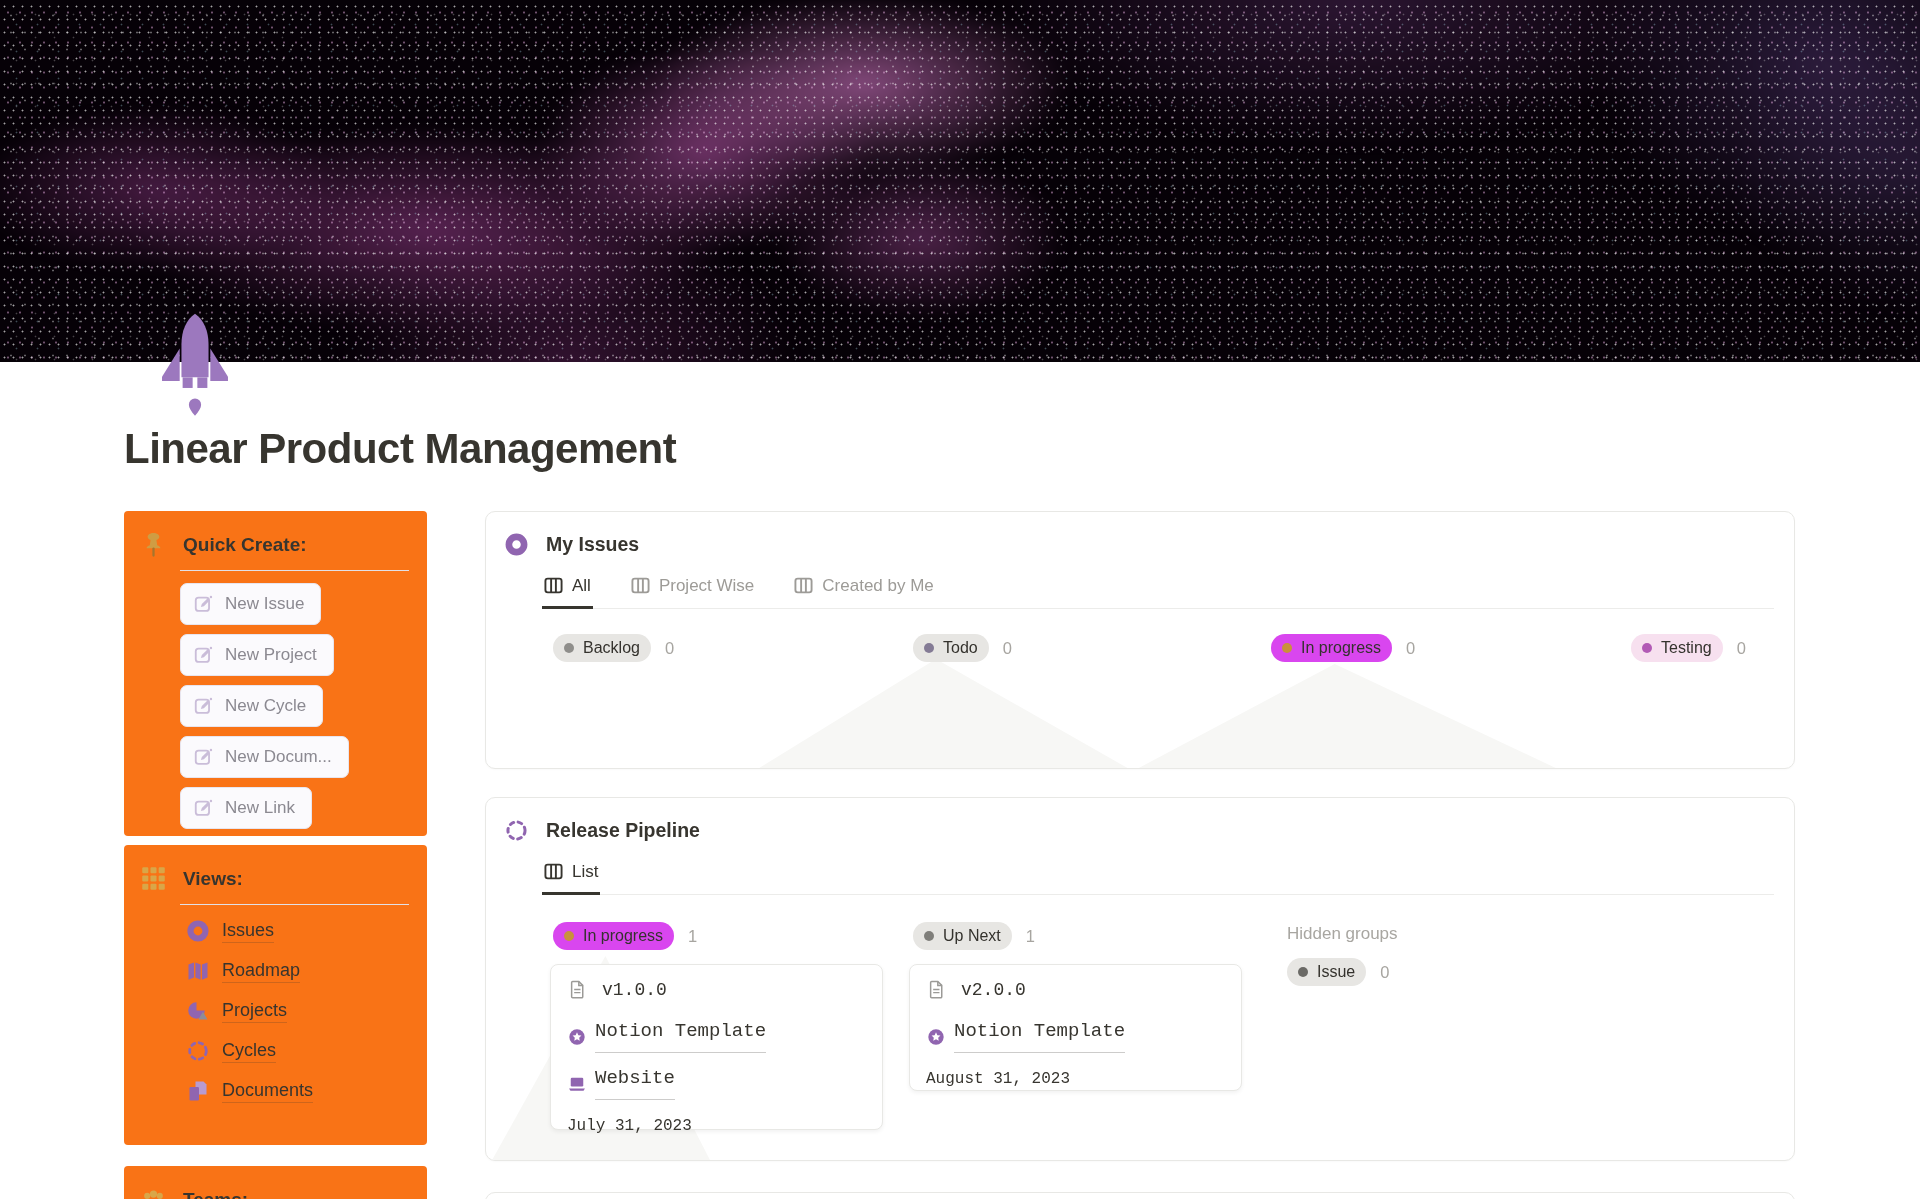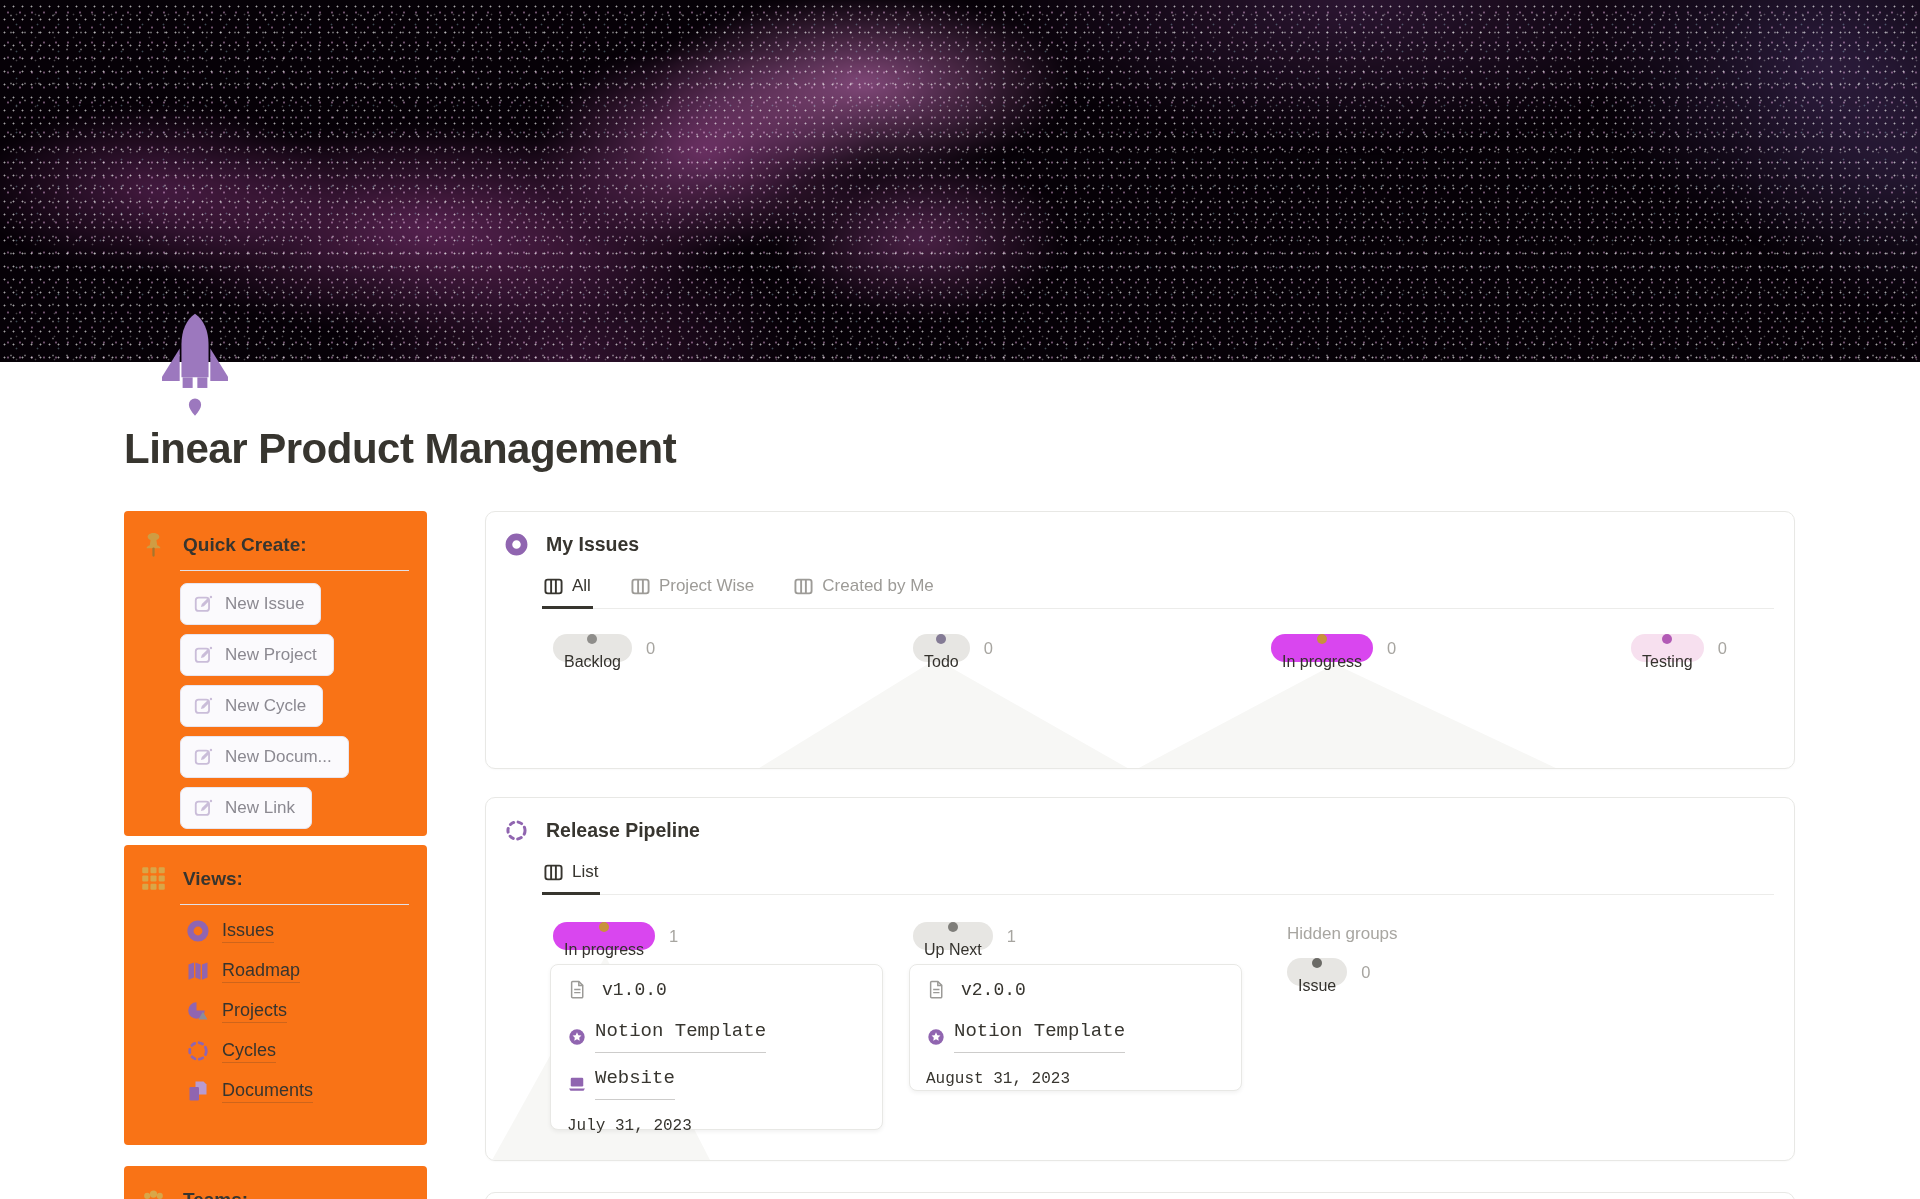--- a/index.html
+++ b/index.html
@@ -62,28 +62,28 @@
   .card-issues { top:511px; height:258px; overflow:hidden; }
   .card-release { top:797px; height:364px; overflow:hidden;border-radius:10px; }
   .card-stub { top:1192px; height:40px; border-radius:10px 10px 0 0; }
 
   .db-head { position:absolute; left:18px; top:20px; display:flex; align-items:center; gap:17px; z-index:2; }
   .db-head .dbicon { width:25px; height:25px; }
   .db-title { font-size:19.5px; font-weight:700; color:#37352f; }
 
   .tabs-row { position:absolute; left:56px; right:20px; top:58px; display:flex; align-items:flex-end;
     border-bottom:1px solid #ececea; z-index:2; }
-  .tab { display:inline-flex; align-items:center; gap:9px; font-size:17px; color:#9d9b97;
+  .tab { display:inline-flex; align-items:flex-start; gap:9px; font-size:17px; color:#9d9b97;
     padding:6px 2px 13px 2px; margin-right:36px; margin-bottom:-1px; cursor:pointer; }
   .tab svg { width:19px; height:19px; }
   .tab.active { color:#37352f; border-bottom:3px solid #37352f; padding-bottom:10px; }
 
   .pill-row { position:absolute; display:flex; align-items:center; z-index:2; }
   .pill { display:inline-flex; align-items:center; gap:9px; height:28px; padding:0 11px;
-    border-radius:14px; font-size:16px; color:#34322d; cursor:pointer; white-space:nowrap;flex-direction:column; }
+    border-radius:14px; font-size:16px; color:#34322d; cursor:pointer; white-space:nowrap; }
   .pill .dot { width:10px; height:10px; border-radius:50%; flex:0 0 auto; }
   .pill-gray   { background:#e7e6e3; }
   .pill-yellow { background:#d946ef; }
   .pill-pink   { background:#f7e0ef; }
   .dot-backlog { background:#8f8e8b; } .dot-todo { background:#847b95; }
   .dot-progress{ background:#c9913b; } .dot-testing { background:#b25ab5; }
   .dot-upnext  { background:#7f7e7a; } .dot-done { background:#6b6a66; }
   .col-count { font-size:16.5px; color:#a7a5a0; margin-left:14px; }
 
   .tri { position:absolute; background:#f7f7f5; z-index:0; }

